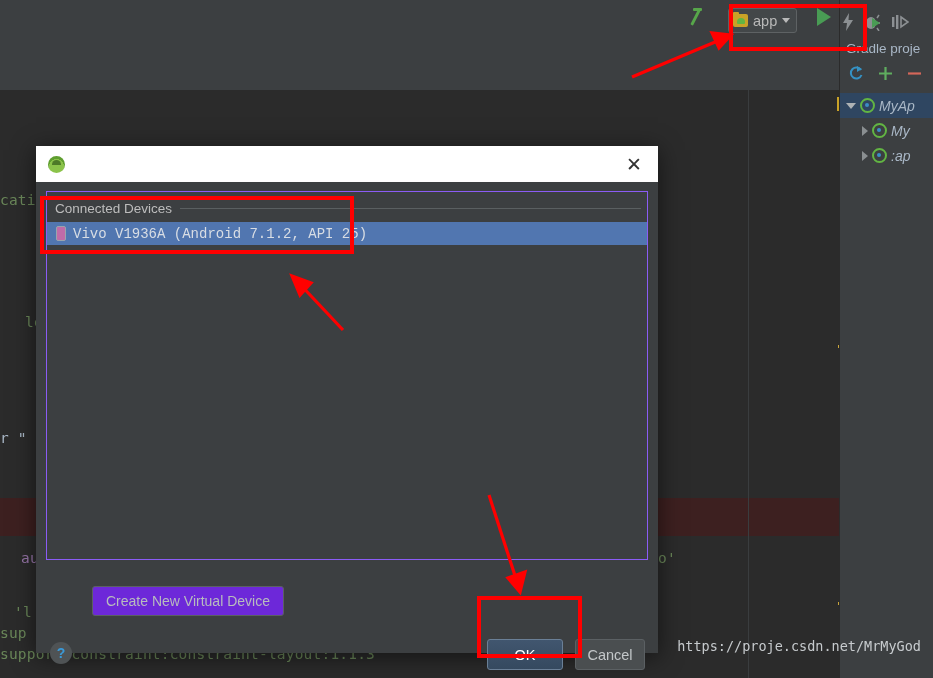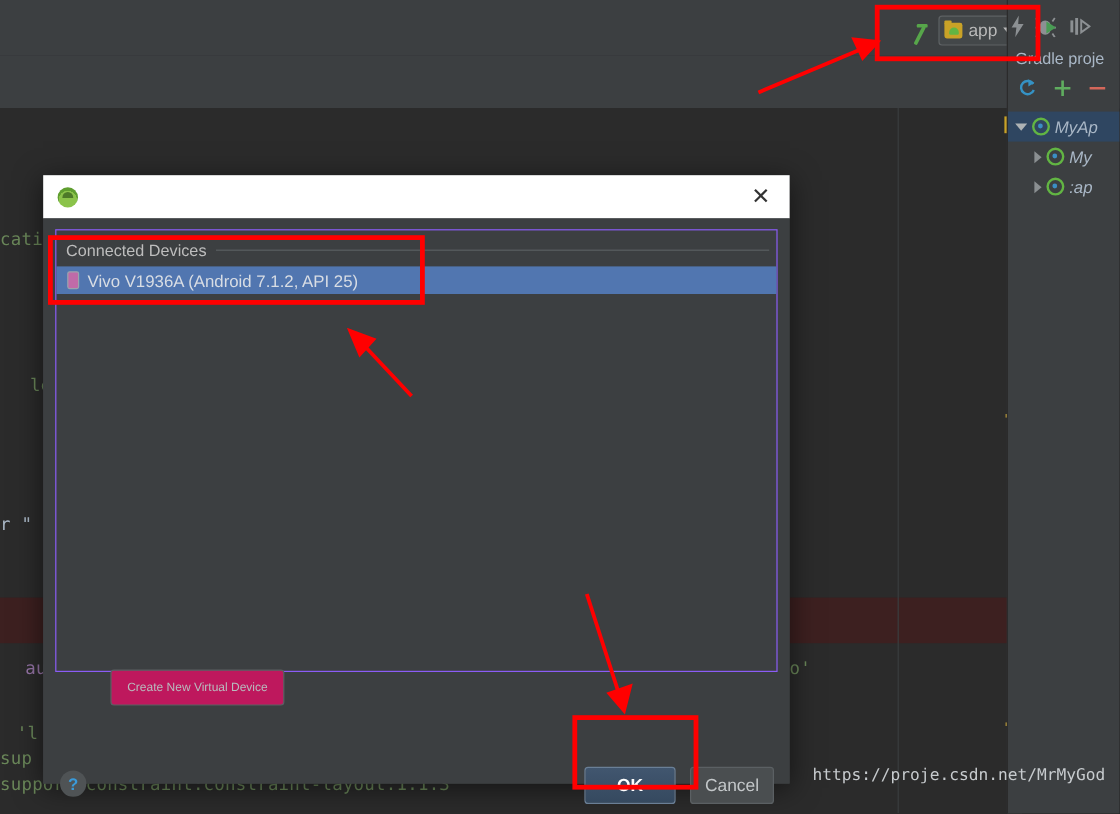--- a/index.html
+++ b/index.html
@@ -132,23 +132,23 @@
   }
   .gradle-ico::after {
     content: ""; position: absolute;
     left: 3px; top: 3px; width: 4px; height: 4px;
     border-radius: 50%; background: #3b8ec4;
   }
 
   
   #runcfg-group {
     position: absolute;
-    left: 763px; top: 8px;
+    left: 692px; top: 8px;
     height: 30px;
-    display: flex; align-items: flex-end; gap: 3px;
+    display: flex; align-items: flex-start; gap: 20px;
   }
   .tb-arrow-up {
     width: 16px; height: 18px; position: relative;
   }
   .tb-arrow-up::before {
     content: ""; position: absolute; left: 2px; top: 1px;
     width: 3px; height: 17px; background: #57a64a;
     transform: rotate(27deg); border-radius: 1px;
   }
   .tb-arrow-up::after {
@@ -249,51 +249,52 @@
   }
   #group-rule {
     flex: 1; height: 1px; background: #5a5f61;
   }
   .device-row {
     position: absolute; left: 0; right: 0;
     height: 23px;
     display: flex; align-items: center; gap: 7px;
     padding-left: 9px;
     font-size: 14px;
+    font-family: Liberation Mono, monospace;
   }
   #device-row-0 { top: 30px; background: #5176b0; color: #d8dde4; }
   #device-row-1 { top: 54px; color: #c6c6c6; font-weight: bold; }
   .phone-ico {
     width: 10px; height: 15px; flex: 0 0 auto;
     border: 1.5px solid #9aa4ad; border-radius: 2px;
     background: #c06ba8; box-sizing: border-box;
   }
   .phone-ico.gray { background: #7ea3c2; }
 
   #create-btn {
-    position: absolute; left: 56px; top: 376px;
+    position: absolute; left: 56px; top: 404px;
     height: 28px; padding: 0 13px;
     display: flex; align-items: center;
-    background: #be185d;
+    background: #6d28d9;
     border: 1px solid #5b6063; border-radius: 3px;
-    color: #b8bcbe; font-size: 10px;
+    color: #b8bcbe; font-size: 14px;
   }
   #help-btn {
     position: absolute; left: 14px; top: 460px;
     width: 22px; height: 22px; border-radius: 50%;
     background: #4f5355;
     color: #3a9ad9; font-size: 14px; font-weight: bold;
     display: flex; align-items: center; justify-content: center;
   }
   #ok-btn {
     position: absolute; left: 451px; top: 457px;
     width: 74px; height: 29px;
     background: linear-gradient(#41566f, #35495f);
     border: 1px solid #6a7f96; border-radius: 3px;
-    color: #ffffff; font-size: 14.5px; font-weight: bold;
+    color: #ffffff; font-size: 14.5px; font-weight: normal;
     display: flex; align-items: center; justify-content: center;
   }
   #cancel-btn {
     position: absolute; left: 539px; top: 457px;
     width: 68px; height: 29px;
     background: #4a4e50;
     border: 1px solid #5b6063; border-radius: 3px;
     color: #c3c7c9; font-size: 14.5px;
     display: flex; align-items: center; justify-content: center;
   }

